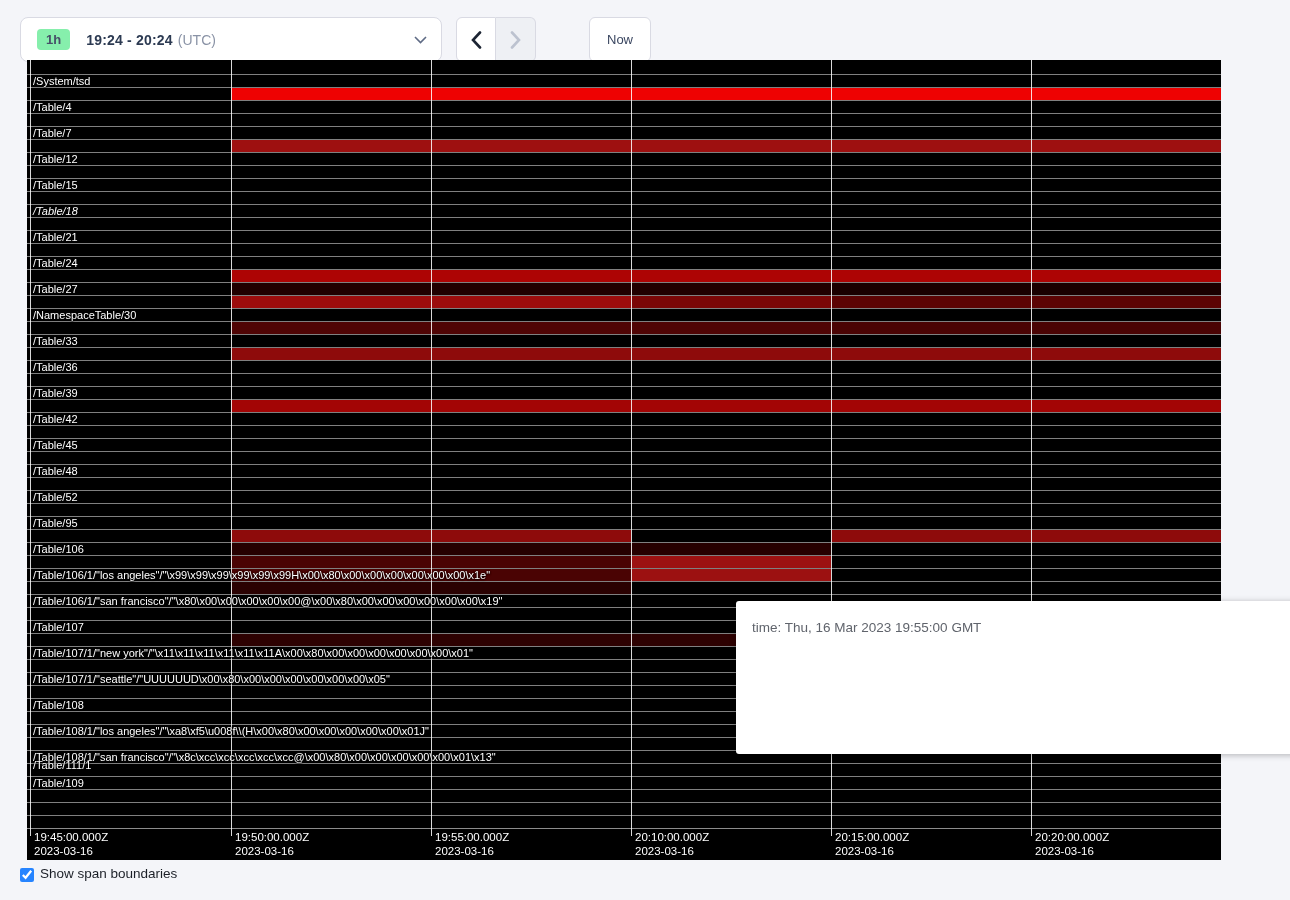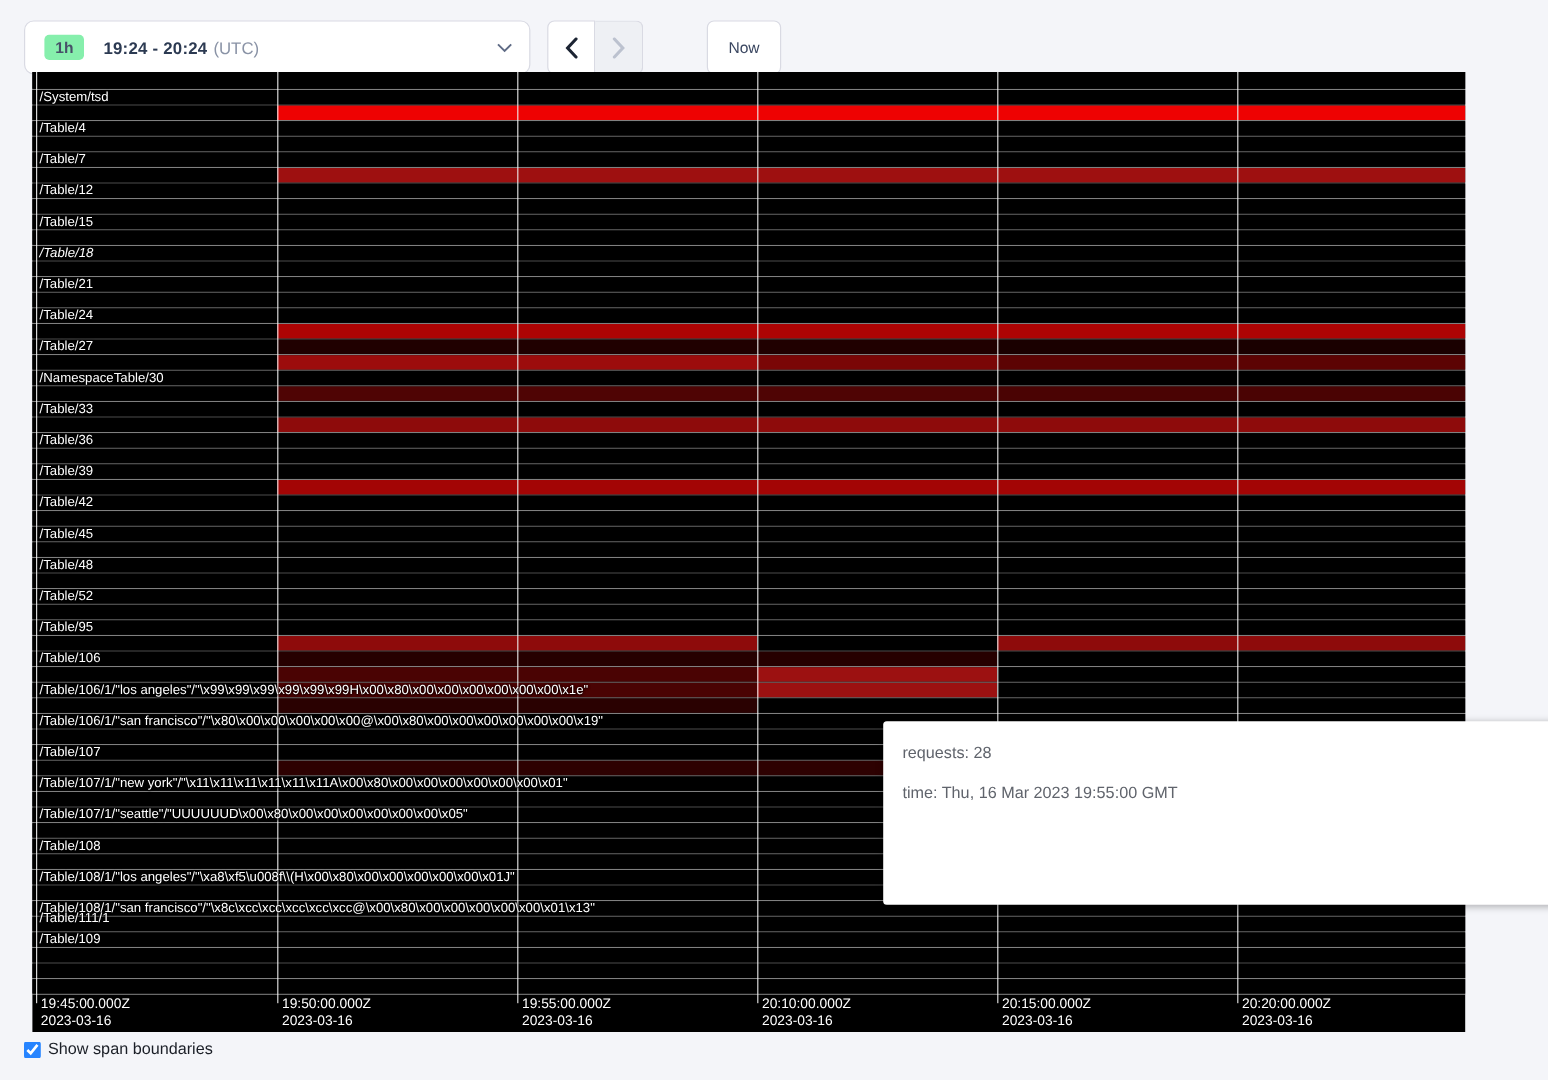--- a/index.html
+++ b/index.html
@@ -615,21 +615,20 @@
           <b>20:15:00.000Z</b>
           <b>2023-03-16</b>
         </div>
         <div class="axis-tick" style="left: 1008px;">
           <b>20:20:00.000Z</b>
           <b>2023-03-16</b>
         </div>
       </div>
 
     <div class="kv-tooltip">
-      <div>requests: 28</div>
       <div>time: Thu, 16 Mar 2023 19:55:00 GMT</div>
     </div>
   </div>
 
   <div class="boundaries">
     <input type="checkbox" checked="" style="">
     <span>Show span boundaries</span>
   </div>
 
 </div>

